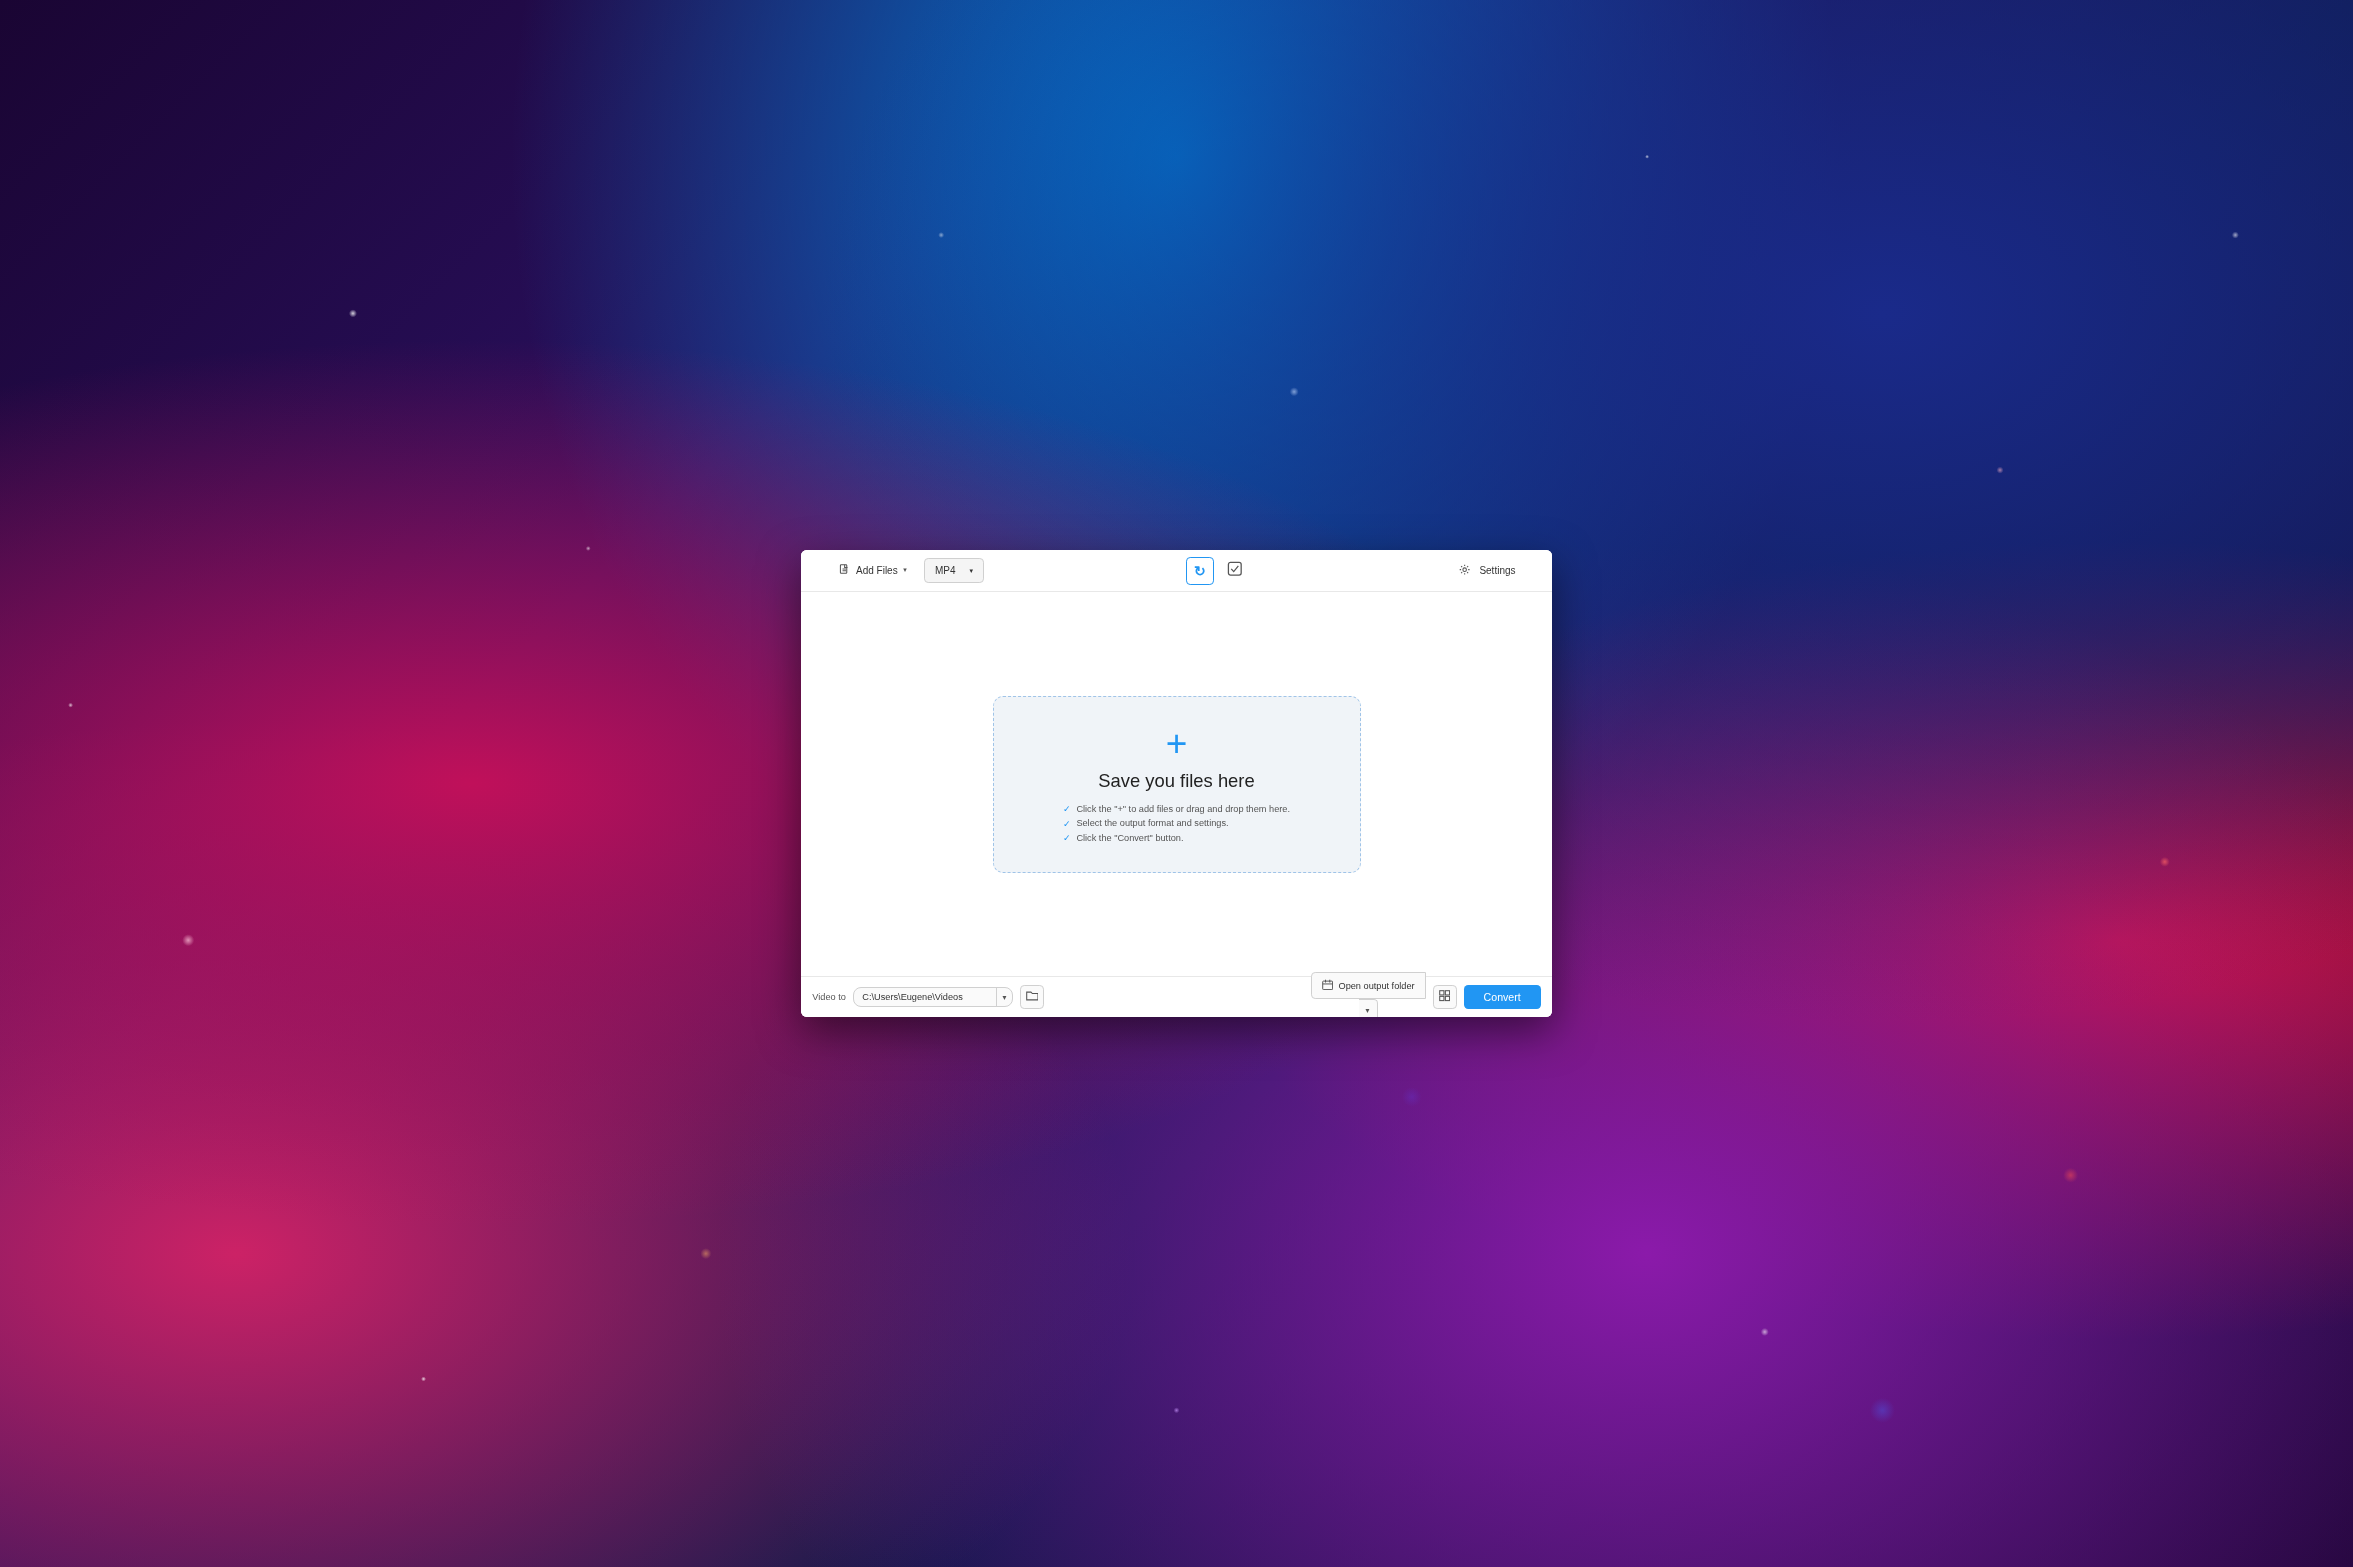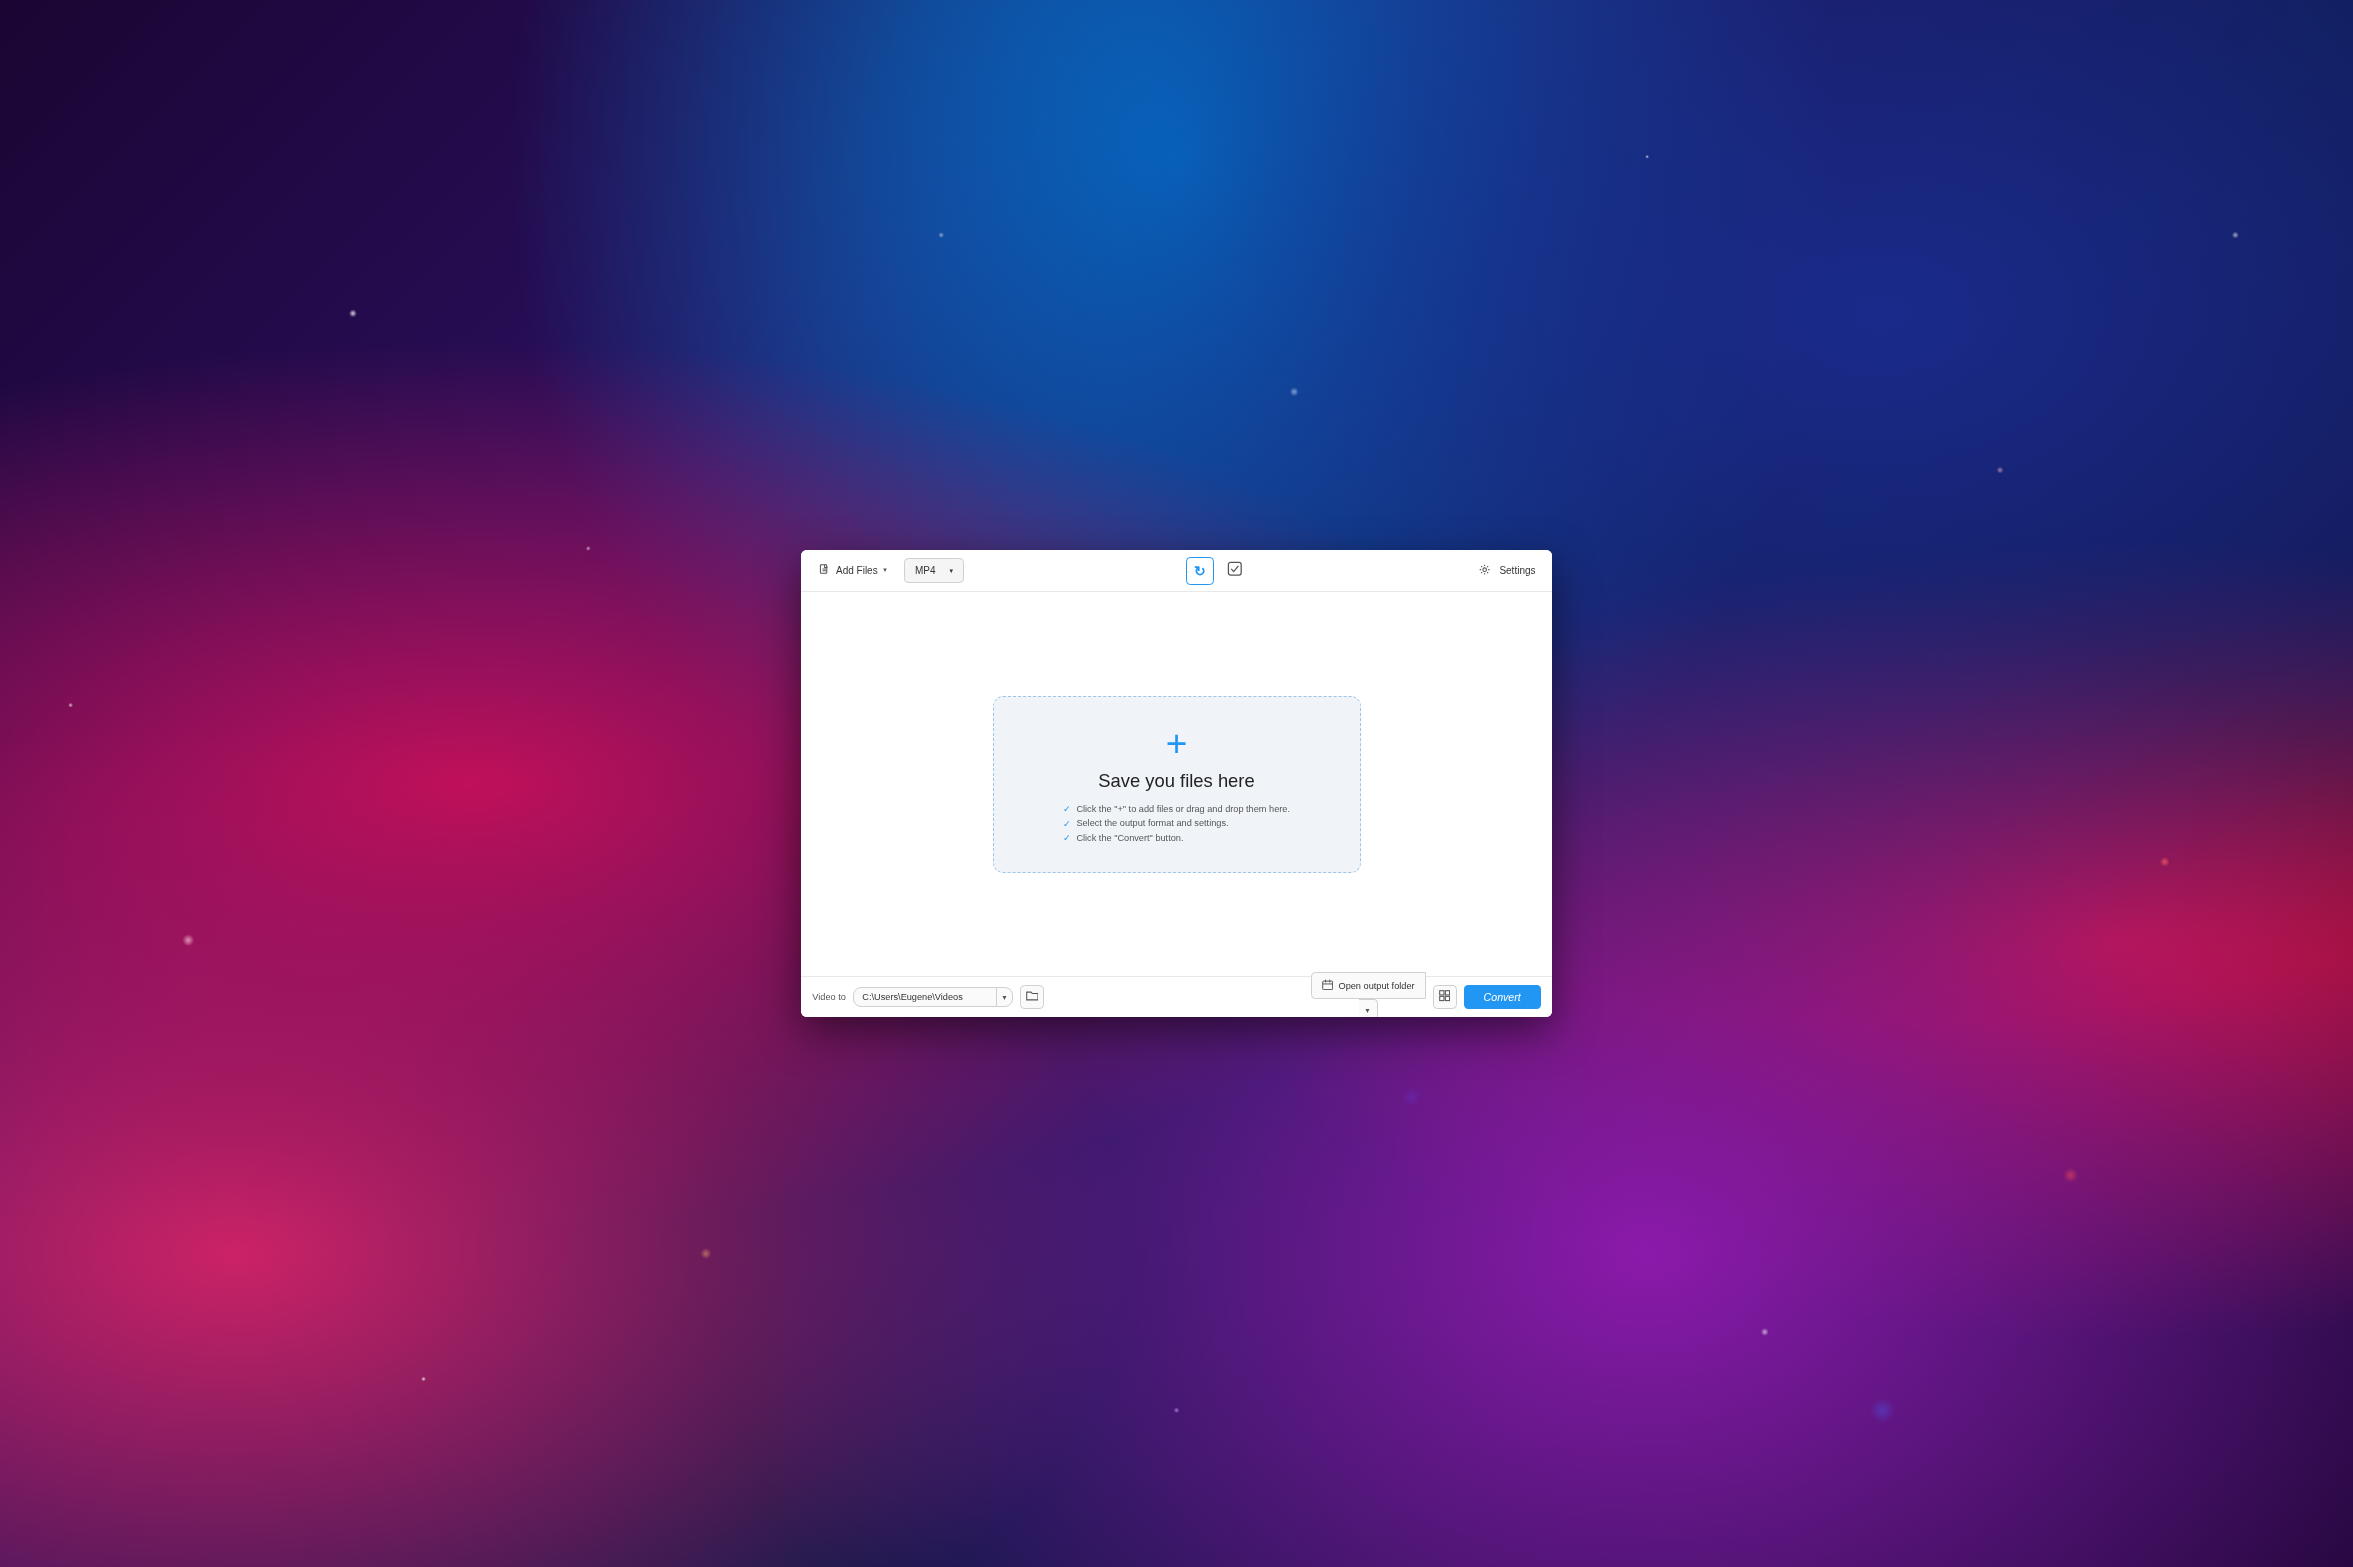--- a/index.html
+++ b/index.html
@@ -108,21 +108,21 @@
       color: #555;
       transition: background 0.15s;
     }
 
     
     .toolbar {
       height: 42px;
       background: #ffffff;
       display: flex;
       align-items: center;
-      padding: 0 8px;
+      padding: 0 28px;
       border-bottom: 0.7px solid #e8e8e8;
       flex-shrink: 0;
       gap: 7px;
     }
 
     .btn-add-files {
       display: flex;
       align-items: center;
       gap: 5.7px;
       padding: 5.7px 10px;
@@ -350,21 +350,20 @@
     .btn-convert {
       padding: 6.4px 20px;
       background: #2196F3;
       color: white;
       border: none;
       border-radius: 4.2px;
       font-size: 10.6px;
       font-weight: 500;
       cursor: pointer;
       transition: background 0.15s;
-      font-style: italic;
     }
   </style>
 </head>
 <body>
 
 <div class="window">
 
 
   <div class="toolbar">
     <button class="btn-add-files">

